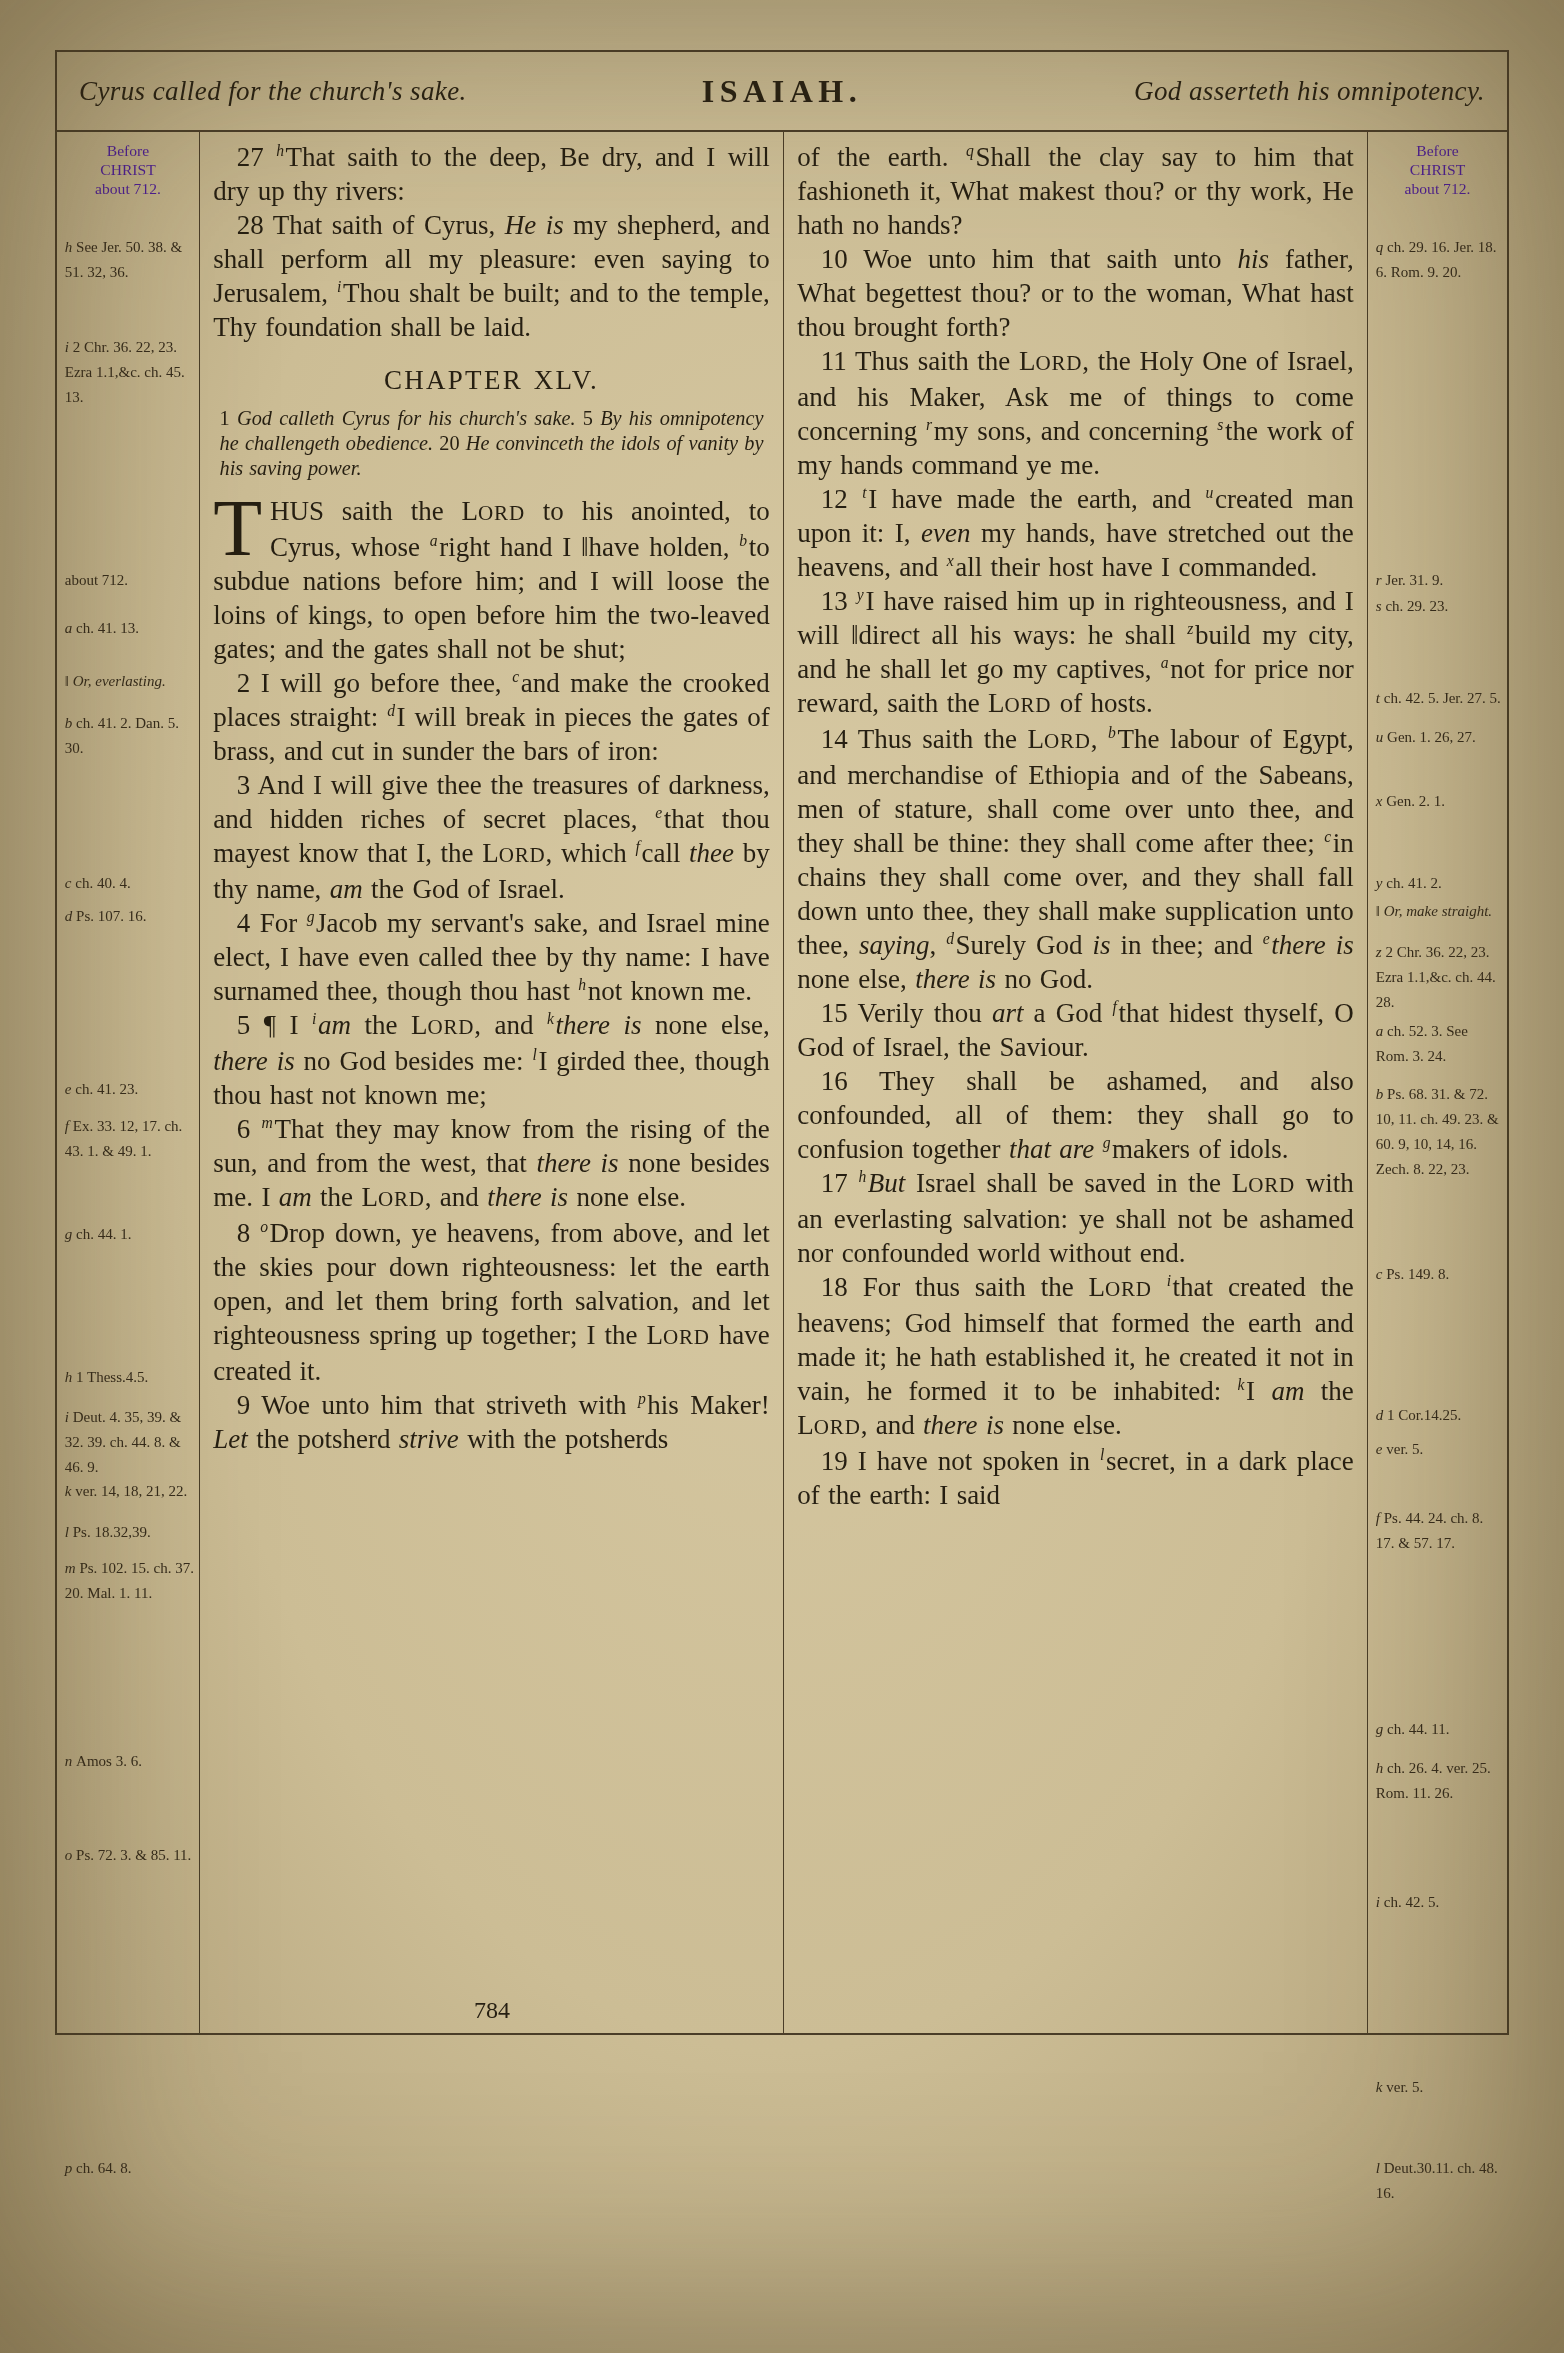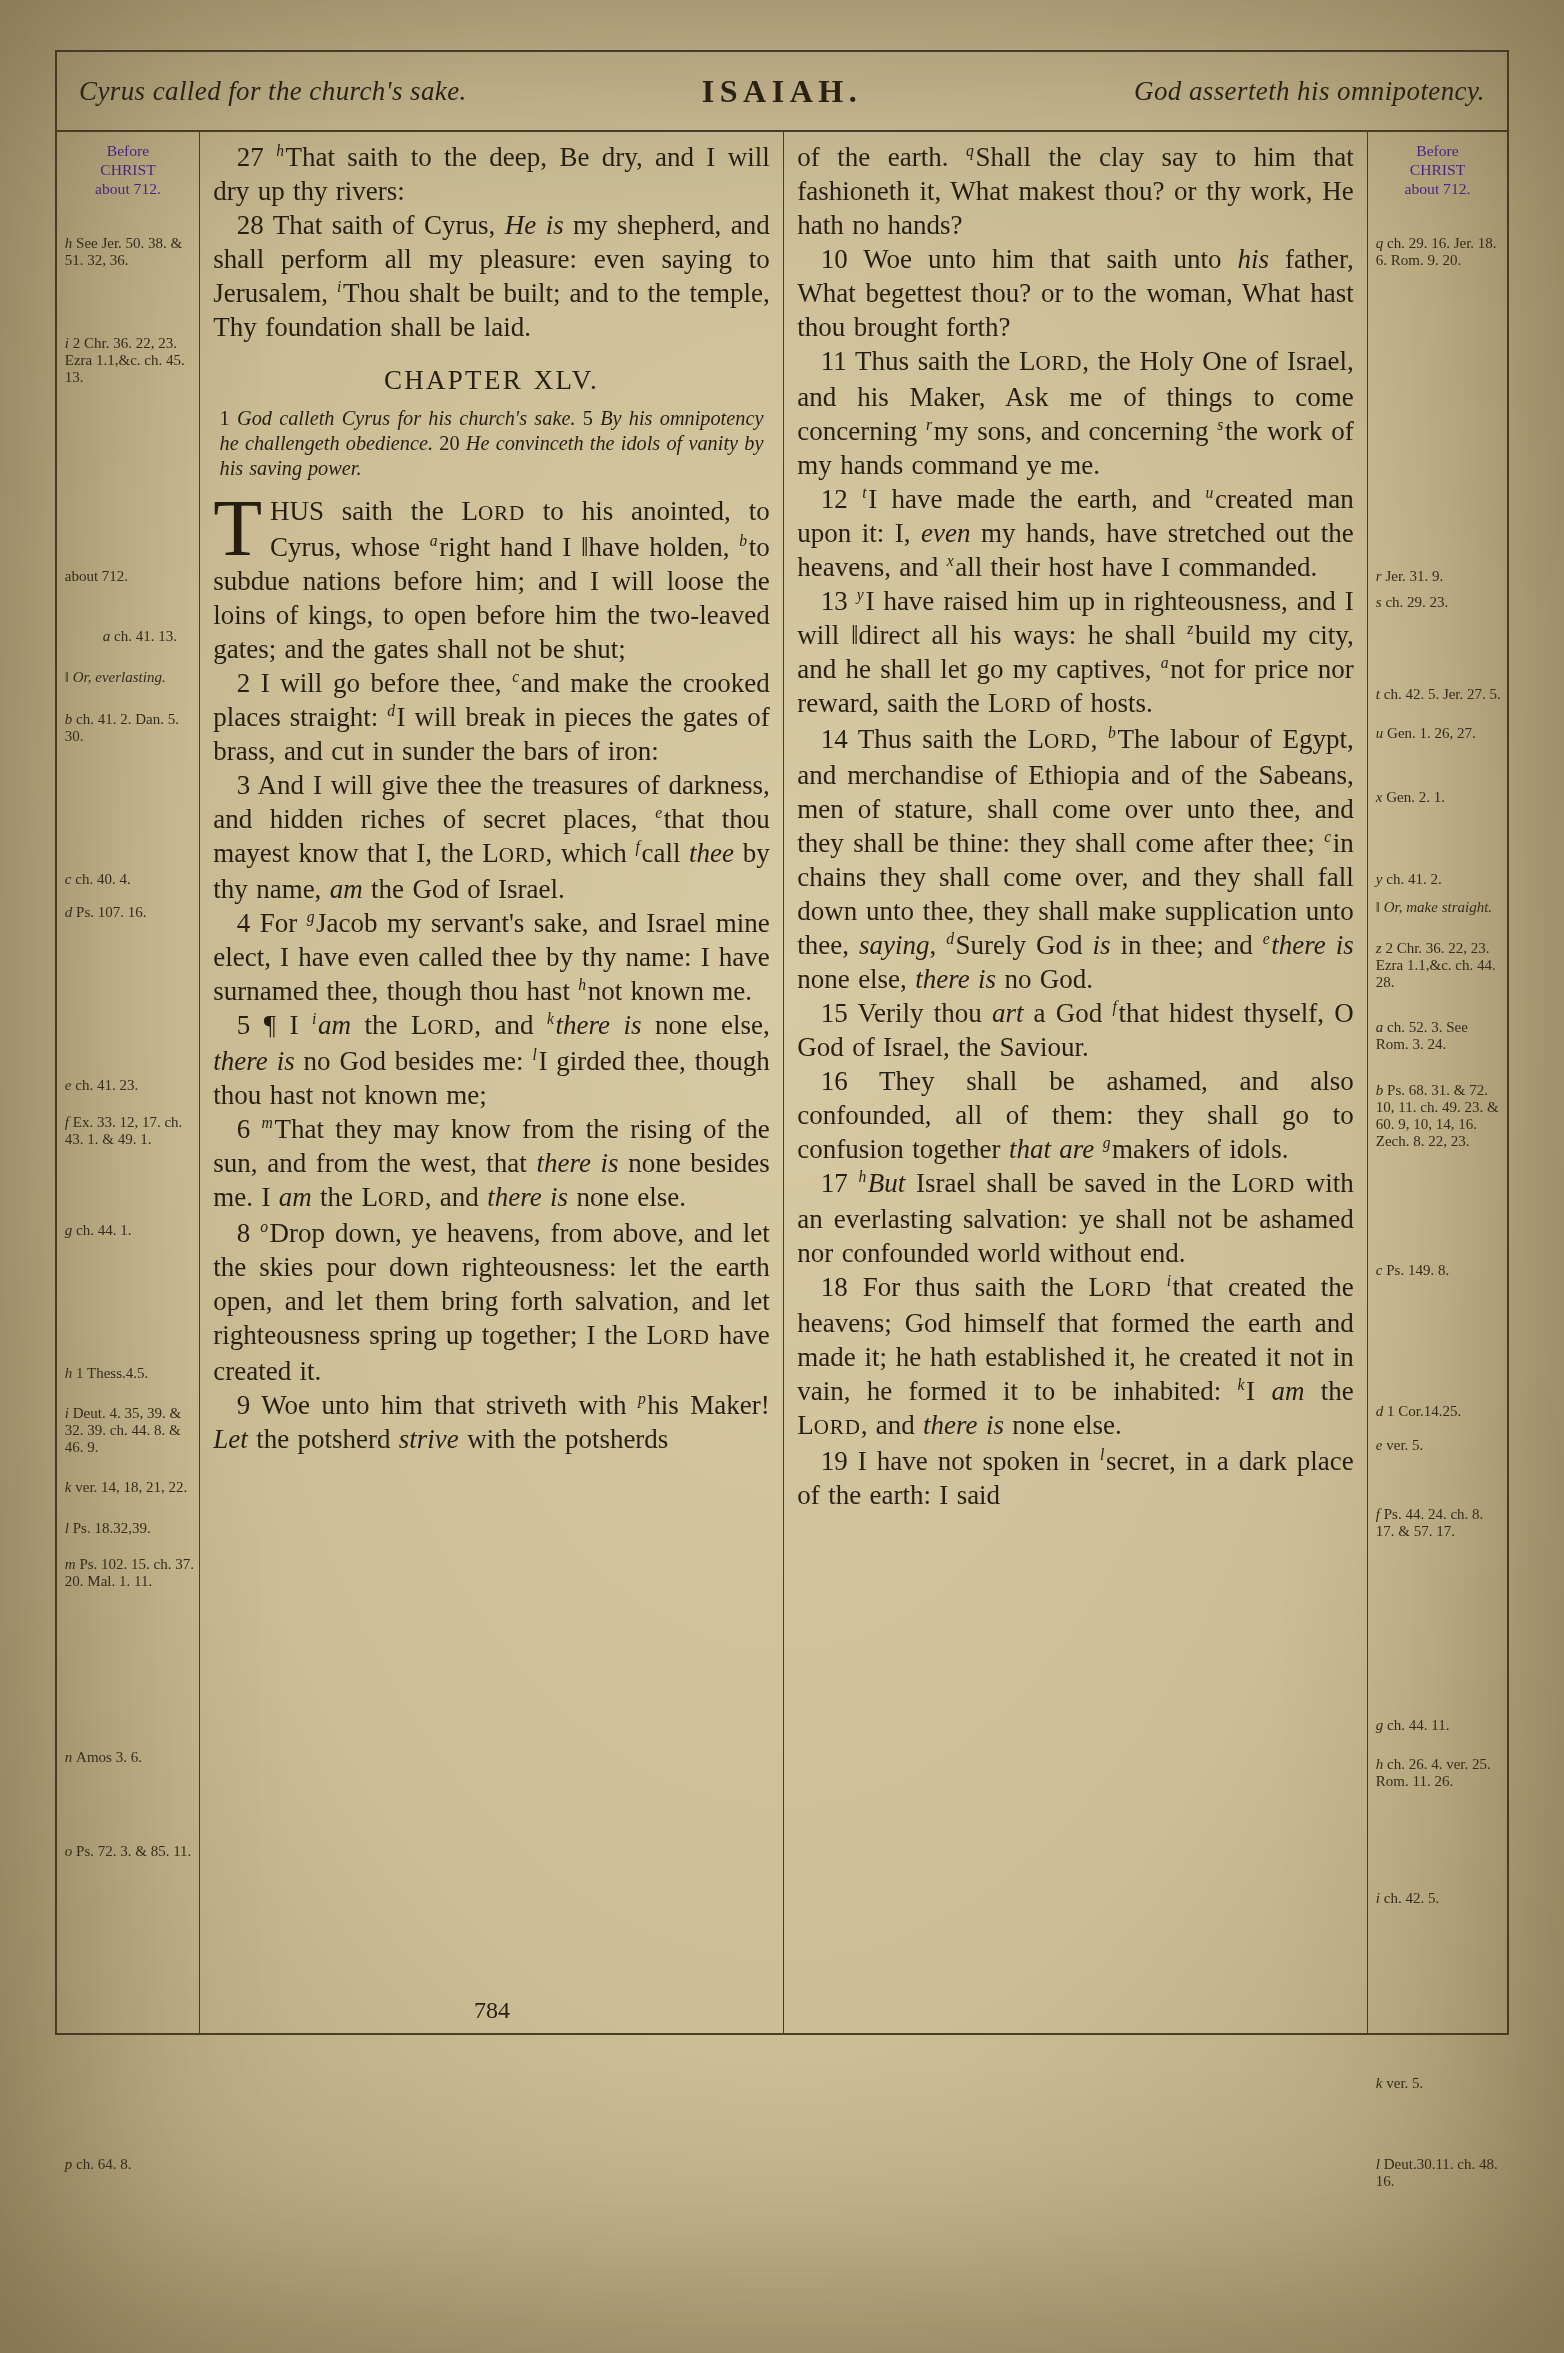--- a/index.html
+++ b/index.html
@@ -23,21 +23,21 @@
   .running-head{font-style:italic;font-size:27px;letter-spacing:0.4px;white-space:nowrap;}
   .book-title{
     position:absolute;left:50%;transform:translateX(-50%);
     font-size:32px;font-weight:bold;letter-spacing:5.5px;white-space:nowrap;
   }
   .band{display:flex;height:calc(100% - 80px);}
   .band > div + div{border-left:1.6px solid #4a3d28;}
   .margin-col{width:142px;position:relative;box-sizing:border-box;flex:none;}
   .margin-col.right{width:auto;flex:1;}
   .margin-head{position:absolute;top:9.4px;left:0;right:0;text-align:center;font-size:15.6px;line-height:19px;color:#4c1d95;}
-  .note{position:absolute;left:7.8px;right:3.9px;font-size:15px;line-height:17px;color:#352b1b;}
+  .note{position:absolute;left:7.8px;right:3.9px;font-size:15px;line-height:25px;color:#352b1b;}
   .note .mark{font-style:italic;}
   .note.it{font-style:italic;}
   .main-col{
     width:584px;flex:none;box-sizing:border-box;
     padding:7.8px 13.3px 0 13.3px;overflow:hidden;
     text-align:justify;font-size:27px;line-height:34px;word-spacing:1.6px;
   }
   .blk{margin:0;}
   .verse{text-indent:23.5px;}
   .continuation{text-indent:0;}
@@ -65,21 +65,21 @@
     <div class="margin-col">
       <div class="margin-head">
         <div>Before</div>
         <div>CHRIST</div>
         <div>about 712.</div>
       </div>
       <div>
           <div class="note" style="top: 103px;"><span class="mark">h</span>&nbsp;<span>See Jer. 50. 38. &amp; 51. 32, 36.</span></div>
           <div class="note" style="top: 203px;"><span class="mark">i</span>&nbsp;<span>2 Chr. 36. 22, 23. Ezra 1.1,&amp;c. ch. 45. 13.</span></div>
           <div class="note" style="top: 436px;"><span>about 712.</span></div>
-          <div class="note" style="top: 496px; margin-left: 38px;"><span class="mark">a</span>&nbsp;<span>ch. 41. 13.</span></div>
+          <div class="note" style="top: 484px;"><span class="mark">a</span>&nbsp;<span>ch. 41. 13.</span></div>
           <div class="note it" style="top: 537px;"><span class="mark">‖</span>&nbsp;<span>Or, everlasting.</span></div>
           <div class="note" style="top: 579px;"><span class="mark">b</span>&nbsp;<span>ch. 41. 2. Dan. 5. 30.</span></div>
           <div class="note" style="top: 739px;"><span class="mark">c</span>&nbsp;<span>ch. 40. 4.</span></div>
           <div class="note" style="top: 772px;"><span class="mark">d</span>&nbsp;<span>Ps. 107. 16.</span></div>
           <div class="note" style="top: 945px;"><span class="mark">e</span>&nbsp;<span>ch. 41. 23.</span></div>
           <div class="note" style="top: 982px;"><span class="mark">f</span>&nbsp;<span>Ex. 33. 12, 17. ch. 43. 1. &amp; 49. 1.</span></div>
           <div class="note" style="top: 1090px;"><span class="mark">g</span>&nbsp;<span>ch. 44. 1.</span></div>
           <div class="note" style="top: 1233px;"><span class="mark">h</span>&nbsp;<span>1 Thess.4.5.</span></div>
           <div class="note" style="top: 1273px;"><span class="mark">i</span>&nbsp;<span>Deut. 4. 35, 39. &amp; 32. 39. ch. 44. 8. &amp; 46. 9.</span></div>
           <div class="note" style="top: 1347px;"><span class="mark">k</span>&nbsp;<span>ver. 14, 18, 21, 22.</span></div>

